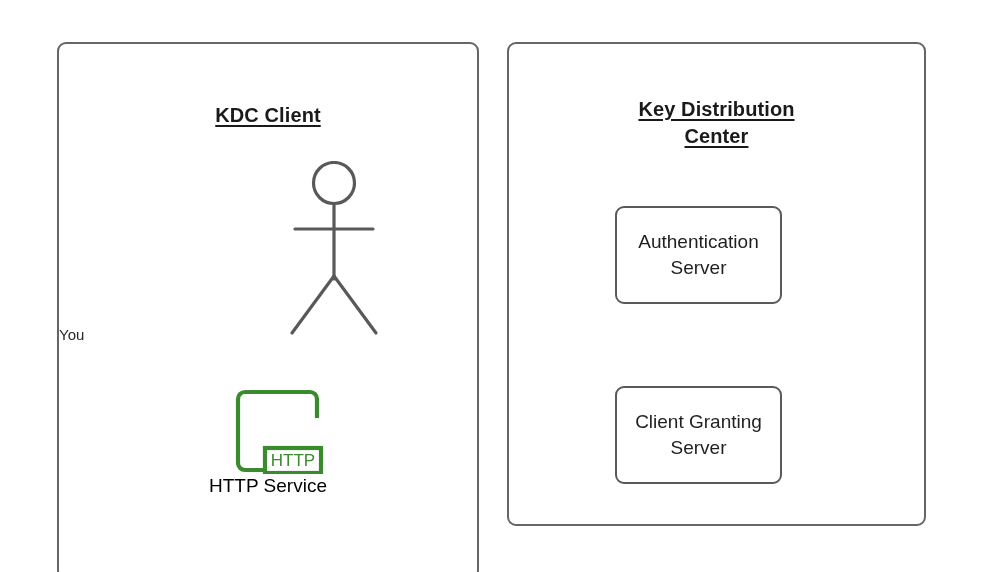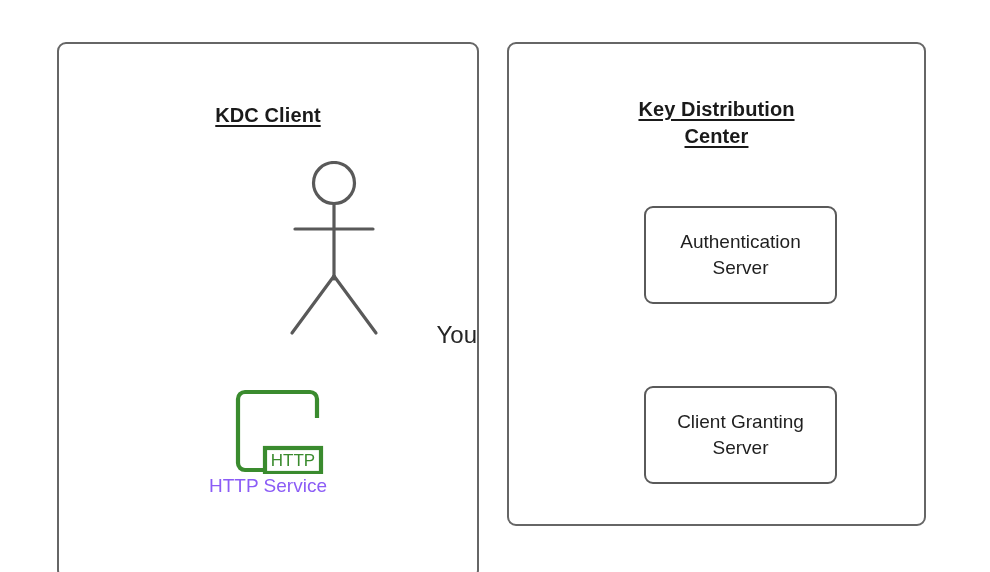--- a/index.html
+++ b/index.html
@@ -66,22 +66,22 @@
     width: 128px;
     height: 180px;
   }
   .actor svg { display: block; }
 
   .actor-label {
     position: absolute;
     left: 0;
     right: 0;
     top: 279px;
-    text-align: right;
-    font-size: 24px;
+    text-align: left;
+    font-size: 15px;
     color: #262626;
     line-height: 24px;
   }
 
   
   .http-icon {
     position: absolute;
     left: 172px;
     top: 340px;
     width: 100px;
@@ -90,30 +90,30 @@
   }
   .http-icon svg { display: block; }
 
   .http-label {
     position: absolute;
     left: 0;
     right: 0;
     top: 430px;
     text-align: center;
     font-size: 19px;
-    color: #8b5cf6;
+    color: #000000;
     line-height: 24px;
   }
 
   
   .server-box {
     position: absolute;
     box-sizing: border-box;
-    left: 135px;
-    width: 193px;
+    left: 106px;
+    width: 167px;
     height: 98px;
     border: 2px solid #5a5a5a;
     border-radius: 9px;
     background: #ffffff;
     display: flex;
     align-items: center;
     justify-content: center;
   }
   #box-auth { top: 162px; }
   #box-tgs  { top: 342px; }

